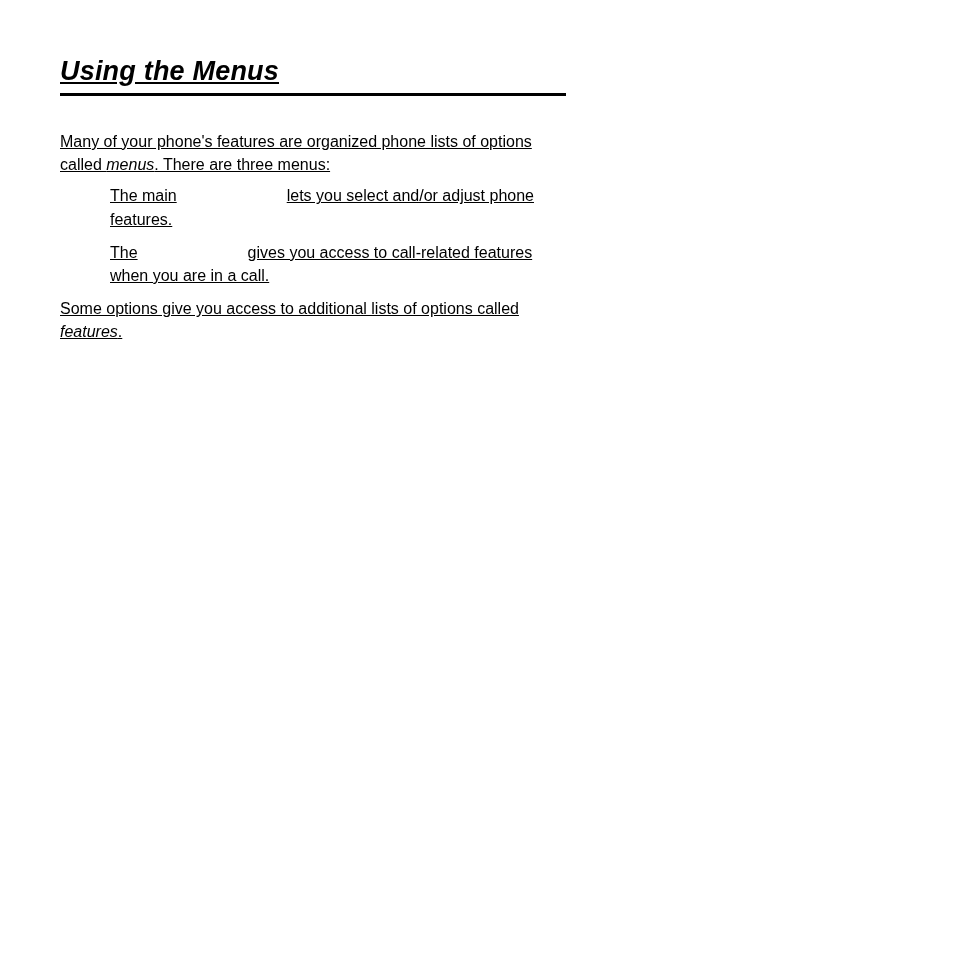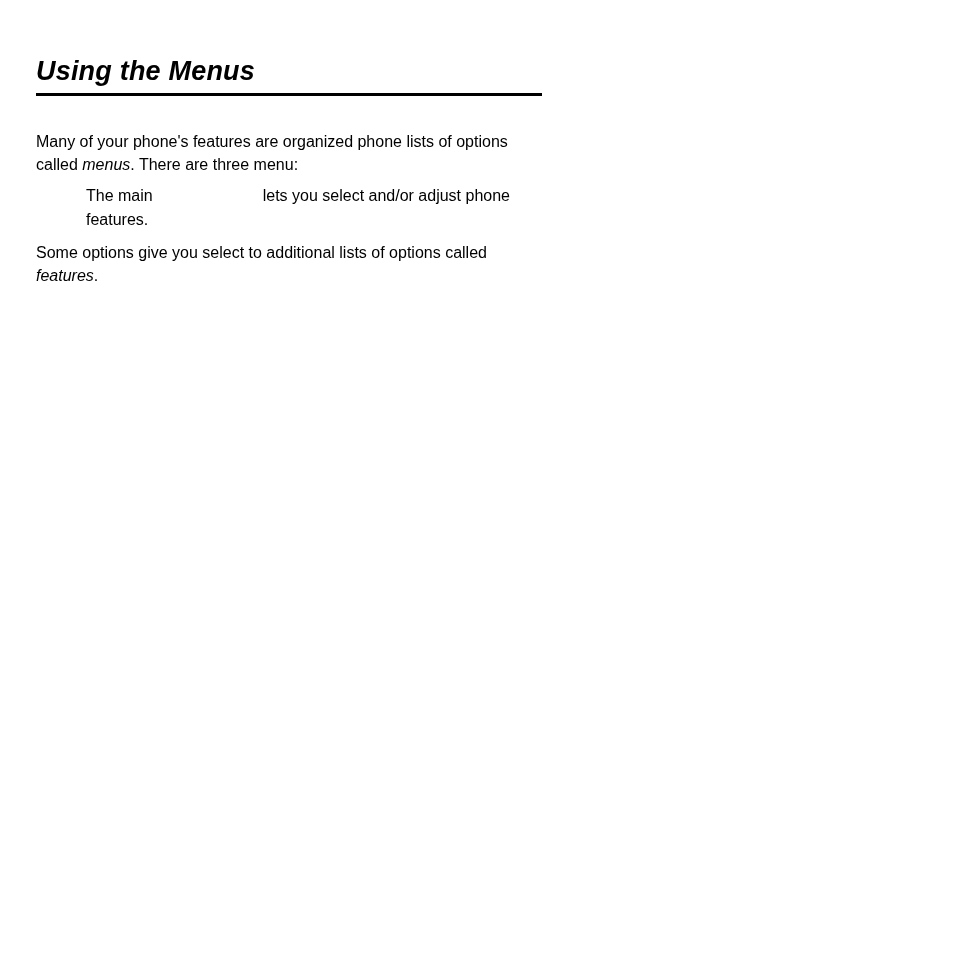--- a/index.html
+++ b/index.html
@@ -5,23 +5,24 @@
   html, body {
     margin: 0;
     padding: 0;
     width: 954px;
     height: 954px;
     background: #ffffff;
     font-family: "Helvetica Neue", Helvetica, Arial, sans-serif;
     color: #000;
   }
   .page {
-    padding: 56px 60px 0 36px;
+    padding: 56px 60px 0 60px;
     box-sizing: border-box;
     width: 792px;
+    text-decoration: underline;
   }
   .heading-wrap {
     width: 506px;
     border-bottom: 3px solid #000;
     padding-bottom: 6px;
     margin-bottom: 34px;
   }
   h1 {
     margin: 0;
     font-style: italic;
@@ -58,27 +59,30 @@
 <body>
 
 <div class="page">
   <div class="heading-wrap">
     <h1>Using the Menus</h1>
   </div>
 
   <div class="body-text">
 
     <p class="para">
-      <span>Many of your phone's features are organized phone lists of options called </span><span class="italic">menus</span><span>. There are three menu:</span>
+      <span>Many of your phone's features are organized phone lists of options called </span><span class="italic">menus</span><span>. There are three menus:</span>
     </p>
 
     <div class="bullets">
       <div class="item">
         <span>The main</span><span class="gap" style="width:110px"></span><span>lets you select and/or adjust phone features.</span>
       </div>
+      <div class="item">
+        <span>The</span><span class="gap" style="width:110px"></span><span>gives you access to call-related features when you are in a call.</span>
+      </div>
     </div>
 
     <p class="para">
-      <span>Some options give you select to additional lists of options called </span><span class="italic">features</span><span>.</span>
+      <span>Some options give you access to additional lists of options called </span><span class="italic">features</span><span>.</span>
     </p>
 
   </div>
 </div>
 
 </body></html>

